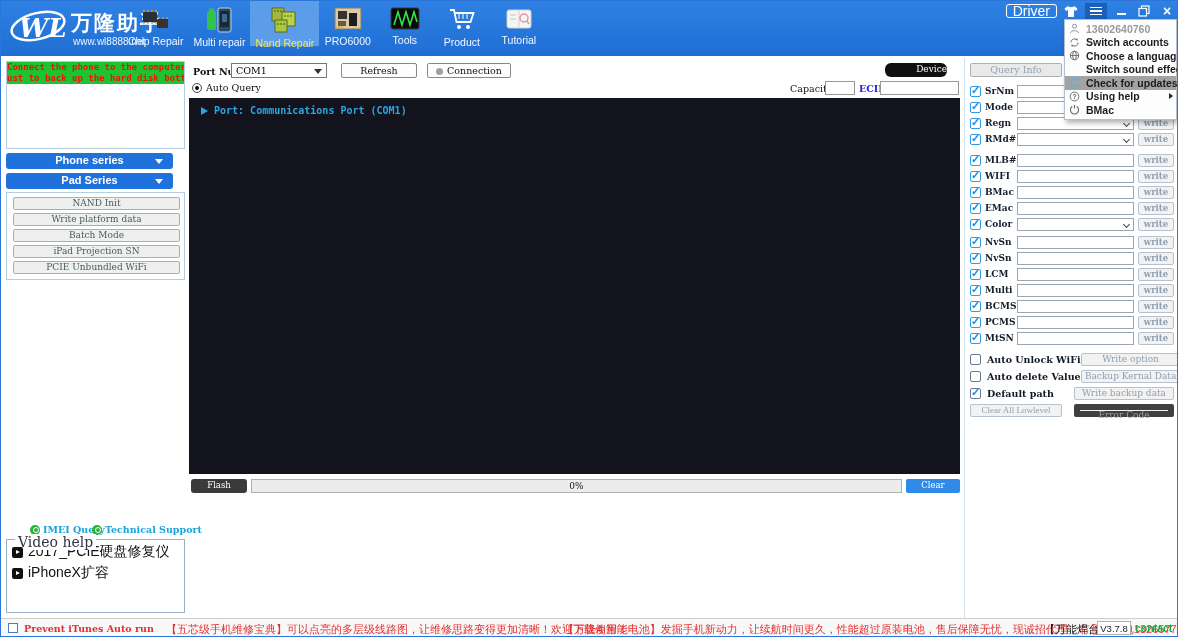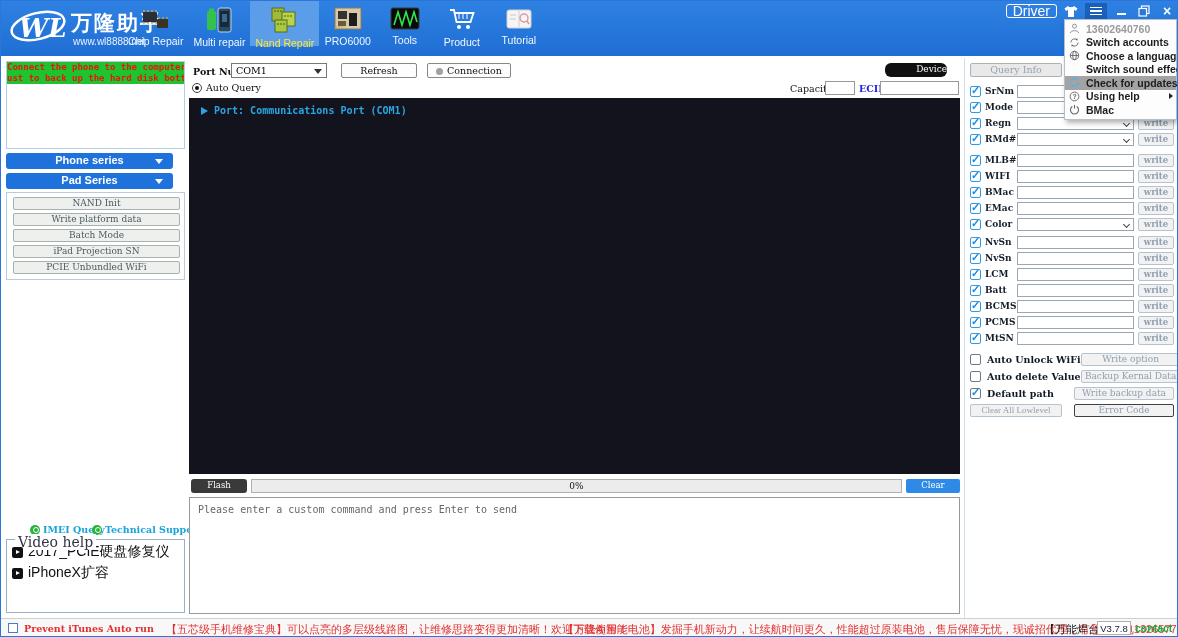--- a/index.html
+++ b/index.html
@@ -132,21 +132,21 @@
   #rp-options { position:absolute; left:0; top:295px; width:214px; }
   .opt-row { display:flex; align-items:center; height:13px; margin:0 5px 4px 5px; }
   .opt-label { margin-left:6px; font-family:"DejaVu Serif",serif; font-size:9.5px; font-weight:bold; color:#101a26; white-space:nowrap; }
   .opt-btn { margin-left:auto; width:100px; height:13px; background:#f2f2f2; border:1px solid #b6c2ce;
     border-radius:2px; color:#8fa0b2; font-family:"DejaVu Serif",serif; font-size:9px; text-align:center;
     line-height:11px; cursor:pointer; flex:0 0 100px; }
   #clear-all-btn { position:absolute; left:5px; top:346px; width:92px; height:13px; background:#f2f2f2;
     border:1px solid #b6c2ce; border-radius:2px; color:#8fa0b2; font-family:Liberation Serif, serif;
     font-size:9px; text-align:center; line-height:11px; cursor:pointer; }
   #error-code-btn { position:absolute; left:109px; top:346px; width:100px; height:13px; background:#f2f2f2;
-    border:1px solid #404040; border-radius:2px; color:#8fa0b2; font-family:"DejaVu Serif",serif;
+    border:6px solid #404040; border-radius:2px; color:#8fa0b2; font-family:"DejaVu Serif",serif;
     font-size:9px; text-align:center; line-height:11px; cursor:pointer; }
   
   #status-bar { position:absolute; left:0; top:617px; width:1178px; height:20px; background:#f8f8f8;
     border-top:1px solid #cfcfcf; }
   #itunes-cb { position:absolute; left:7px; top:4px; width:10px; height:10px; border:1px solid #4a7ac8;
     background:#fff; cursor:pointer; }
   #itunes-label { position:absolute; left:23px; top:4px; color:#e23030; font-family:"DejaVu Serif",serif;
     font-size:9.5px; font-weight:bold; }
   .marquee { position:absolute; top:3px; color:#e23030; font-size:11px; white-space:nowrap; }
   #station-label { position:absolute; left:1043px; top:3px; color:#222; font-size:11px; white-space:nowrap; }
@@ -373,23 +373,20 @@
     <div id="console-line">
       <span id="console-arrow"></span>
       <span id="console-text">Port: Communications Port (COM1)</span>
     </div>
   </div>
 
   <div id="flash-restart-btn">Flash Restart</div>
   <div id="progress-bar">0%</div>
   <div id="clear-display-btn">Clear Display</div>
 
-  <div id="command-box">
-    <div id="command-placeholder">Please enter a custom command and press Enter to send</div>
-  </div>
 
   <div id="right-panel">
     <div id="query-info-btn">Query Info</div>
     <div id="rp-rows">
         <div class="rp-row">
           <span class="cb checked"></span>
           <span class="rp-label">SrNm</span>
           <div class="rp-field"></div>
           <div class="write-btn">write</div>
         </div>
@@ -460,21 +457,21 @@
           <div class="write-btn">write</div>
         </div>
         <div class="rp-row">
           <span class="cb checked"></span>
           <span class="rp-label">LCM</span>
           <div class="rp-field"></div>
           <div class="write-btn">write</div>
         </div>
         <div class="rp-row">
           <span class="cb checked"></span>
-          <span class="rp-label">Batt</span>
+          <span class="rp-label">Multi</span>
           <div class="rp-field"></div>
           <div class="write-btn">write</div>
         </div>
         <div class="rp-row">
           <span class="cb checked"></span>
           <span class="rp-label">BCMS</span>
           <div class="rp-field"></div>
           <div class="write-btn">write</div>
         </div>
         <div class="rp-row">

